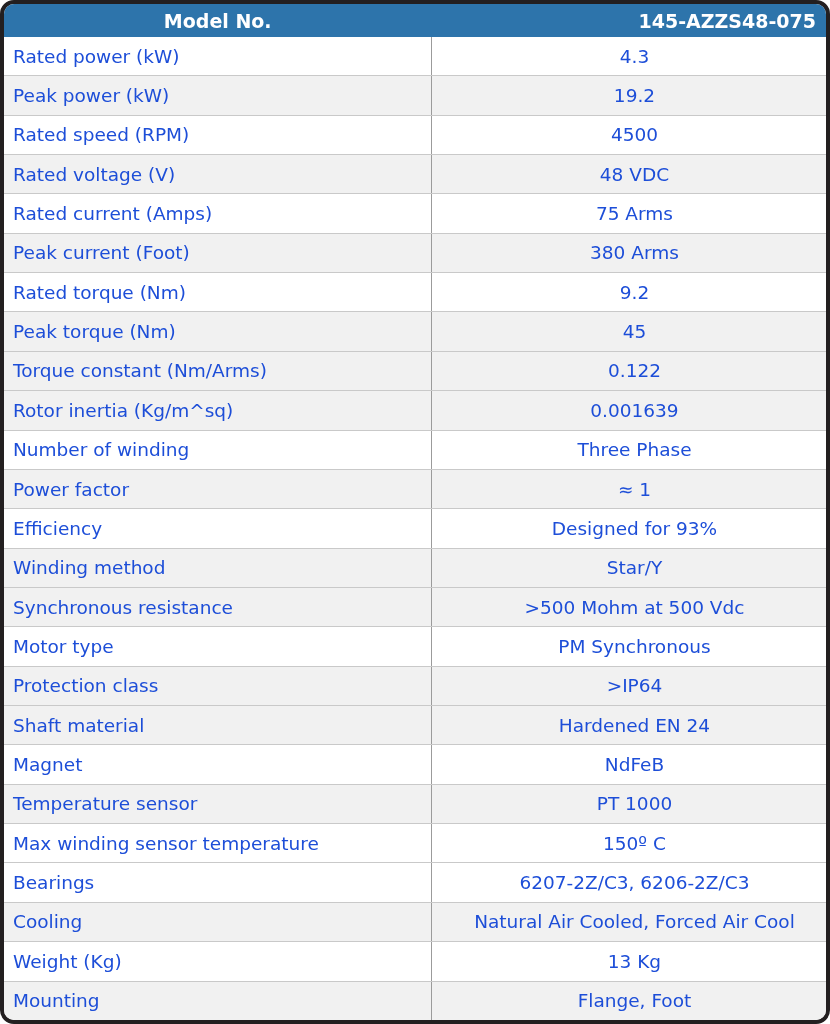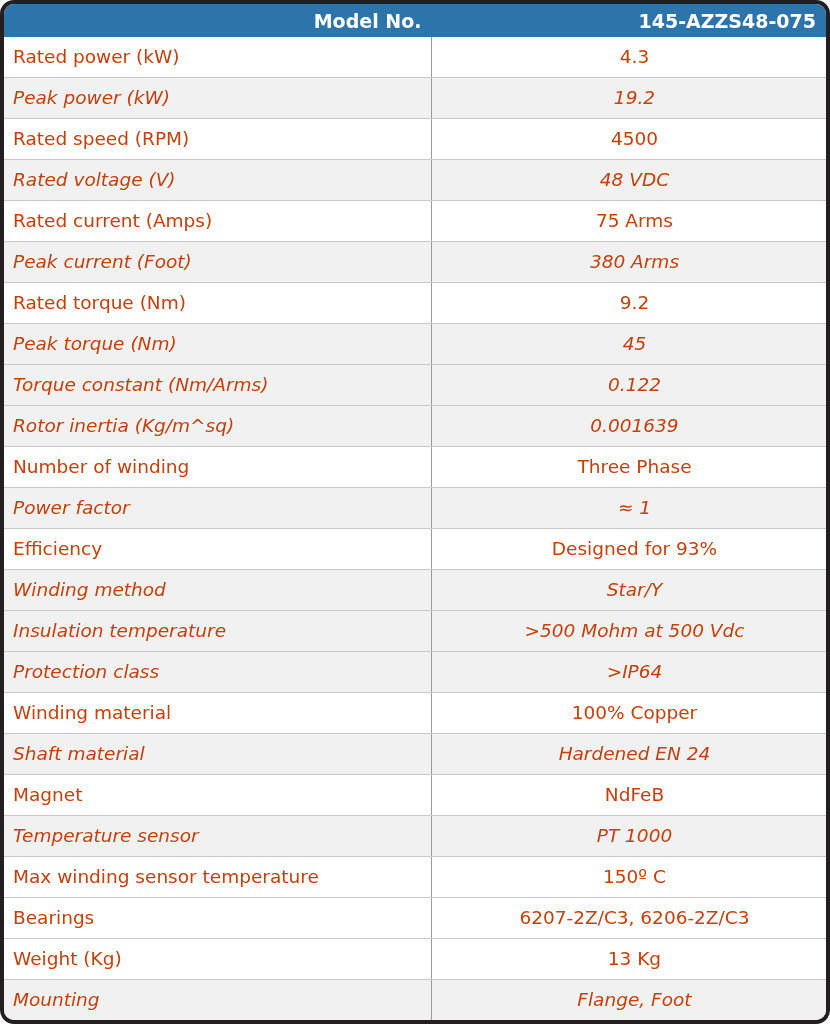--- a/index.html
+++ b/index.html
@@ -35,48 +35,47 @@
   thead th {
     background: #2d74ab;
     color: #ffffff;
     font-size: 19px;
     font-weight: bold;
     height: 33px;
     padding: 0 10px;
     border: none;
   }
   thead th.head-label {
-    text-align: right;
+    text-align: center;
   }
   thead th.head-value {
     text-align: right;
   }
 
   tbody td {
     font-size: 18.5px;
-    color: #c2410c;
+    color: #1d4ed8;
     height: 32.3px;
     padding: 0 9px;
     border-bottom: 1px solid #c9c9c9;
     border-top: none;
     font-weight: 400;
     white-space: nowrap;
     overflow: hidden;
   }
   tbody tr td.cell-label {
     text-align: left;
     border-right: 1px solid #9b9b9b;
   }
   tbody tr td.cell-value {
     text-align: center;
     padding-left: 20px;
   }
   tbody tr.alt td {
     background: #f1f1f1;
-    font-style: italic;
   }
   tbody tr:last-child td {
     border-bottom: none;
   }
 </style>
 </head>
 <body>
 
 <div class="spec-card">
   <table class="spec-table">
@@ -141,30 +140,30 @@
         </tr>
         <tr>
           <td class="cell-label">Efficiency</td>
           <td class="cell-value">Designed for 93%</td>
         </tr>
         <tr class="alt">
           <td class="cell-label">Winding method</td>
           <td class="cell-value">Star/Y</td>
         </tr>
         <tr class="alt">
-          <td class="cell-label">Insulation temperature</td>
+          <td class="cell-label">Synchronous resistance</td>
           <td class="cell-value">&gt;500 Mohm at 500 Vdc</td>
+        </tr>
+        <tr>
+          <td class="cell-label">Motor type</td>
+          <td class="cell-value">PM Synchronous</td>
         </tr>
         <tr class="alt">
           <td class="cell-label">Protection class</td>
           <td class="cell-value">&gt;IP64</td>
-        </tr>
-        <tr>
-          <td class="cell-label">Winding material</td>
-          <td class="cell-value">100% Copper</td>
         </tr>
         <tr class="alt">
           <td class="cell-label">Shaft material</td>
           <td class="cell-value">Hardened EN 24</td>
         </tr>
         <tr>
           <td class="cell-label">Magnet</td>
           <td class="cell-value">NdFeB</td>
         </tr>
         <tr class="alt">
@@ -172,20 +171,24 @@
           <td class="cell-value">PT 1000</td>
         </tr>
         <tr>
           <td class="cell-label">Max winding sensor temperature</td>
           <td class="cell-value">150º C</td>
         </tr>
         <tr>
           <td class="cell-label">Bearings</td>
           <td class="cell-value">6207-2Z/C3, 6206-2Z/C3</td>
         </tr>
+        <tr class="alt">
+          <td class="cell-label">Cooling</td>
+          <td class="cell-value">Natural Air Cooled, Forced Air Cool</td>
+        </tr>
         <tr>
           <td class="cell-label">Weight (Kg)</td>
           <td class="cell-value">13 Kg</td>
         </tr>
         <tr class="alt">
           <td class="cell-label">Mounting</td>
           <td class="cell-value">Flange, Foot</td>
         </tr>
       </tbody>
   </table>

